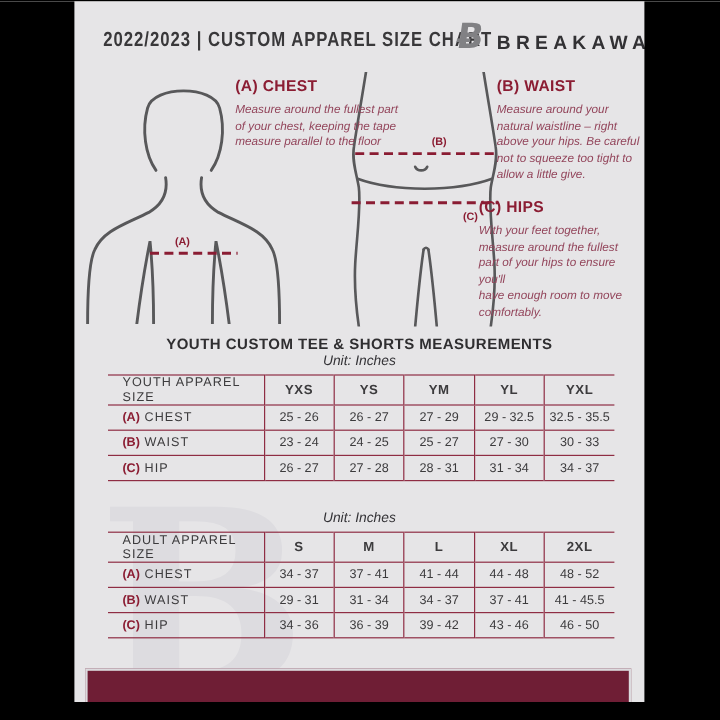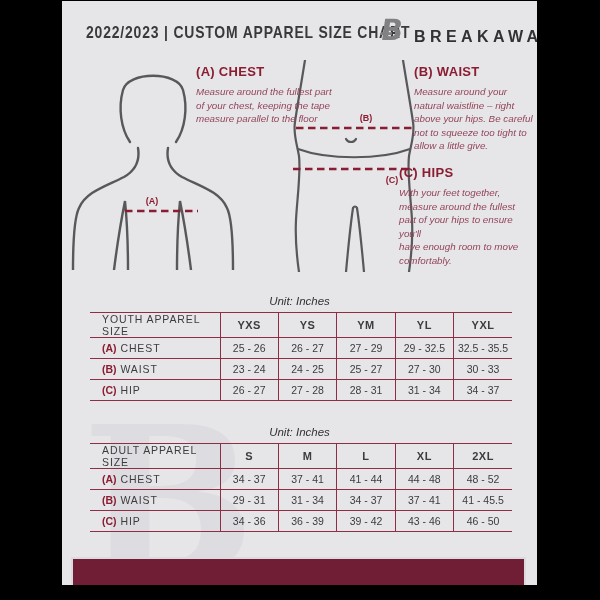--- a/index.html
+++ b/index.html
@@ -106,20 +106,21 @@
     <div class="guide-body">Measure around your natural waistline – right above your hips. Be careful not to squeeze too tight to allow a little give.</div>
   </div>
   <div class="guide-block" id="hips-guide">
     <div class="guide-heading">(C) HIPS</div>
     <div class="guide-body">With your feet together, measure around the fullest part of your hips to ensure you'll
 have enough room to move comfortably.</div>
   </div>
 
   <div class="watermark">B</div>
 
+  <div class="section-title" id="youth-title">YOUTH CUSTOM TEE &amp; SHORTS MEASUREMENTS</div>
   <div class="unit-line" id="youth-unit">Unit: Inches</div>
   <table class="size-table" id="youth-table">
     <colgroup>
         <col style="width:130px">
         <col style="width:58.4px">
         <col style="width:58.4px">
         <col style="width:58.4px">
         <col style="width:58.4px">
         <col style="width:58.4px">
       </colgroup>

